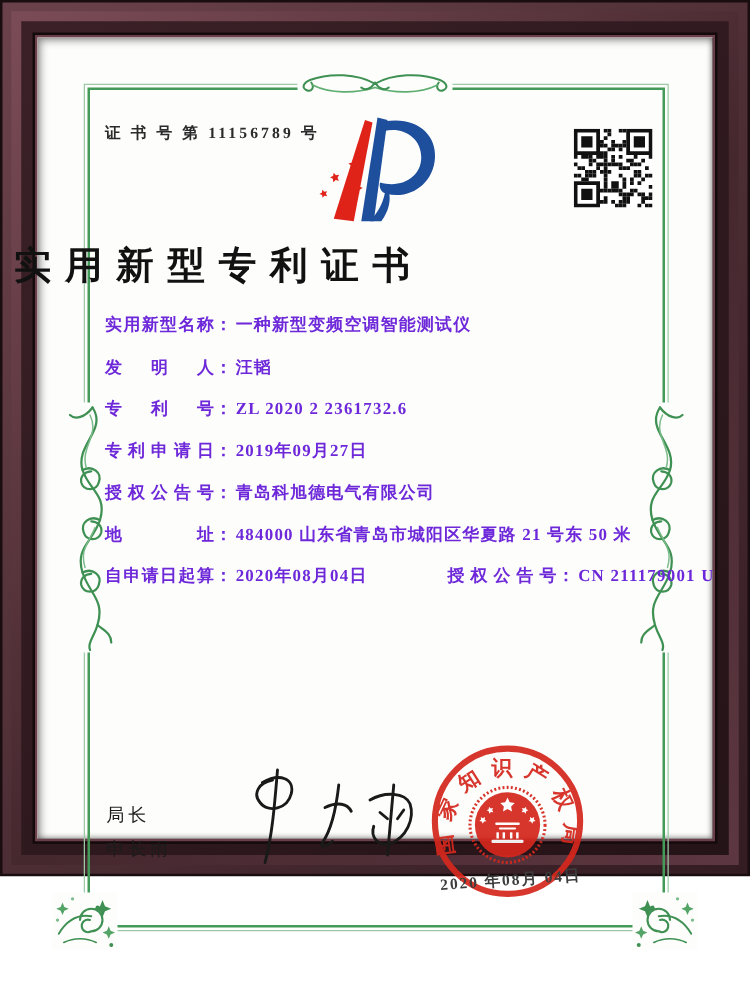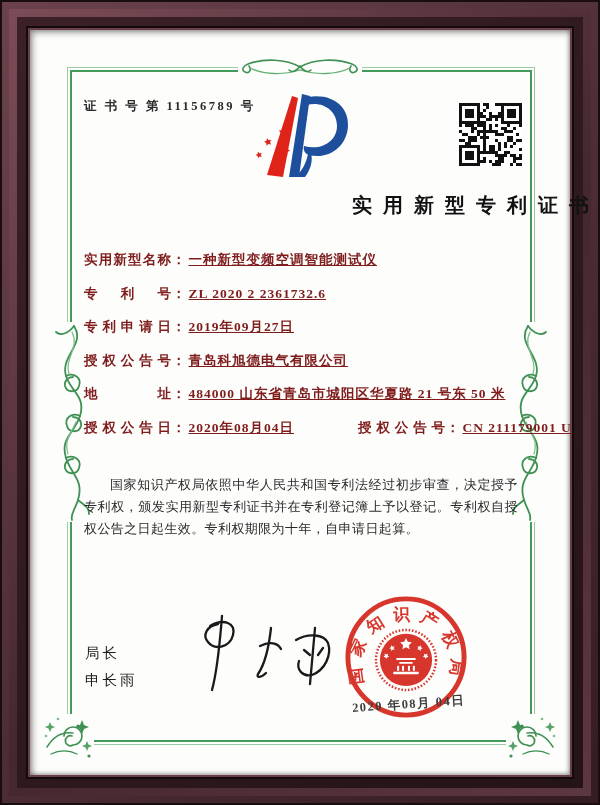--- a/index.html
+++ b/index.html
@@ -1,39 +1,39 @@
 <!DOCTYPE html>
 <html><head>
 <meta charset="utf-8">
 <style>
   html,body{margin:0;padding:0;width:600px;height:805px;overflow:hidden;background:#fff;
     font-family:"Liberation Serif","DejaVu Serif",serif;}
-  .page{position:relative;width:600px;height:805px;}
+  .page{position:relative;width:600px;height:701px;}
   
   .f{position:absolute;}
   .f1{inset:0;background:#190d10;}
   .f2{inset:2px;background:linear-gradient(135deg,#6b424b,#331c22);}
   .f3{inset:9px;background:linear-gradient(135deg,#7b4c57 0%,#45272e 55%,#5d3741 100%);}
   .f4{inset:17px;background:linear-gradient(135deg,#3b2127,#241317);}
   .f5{inset:26px;background:#140a0c;}
   .f6{inset:28px;background:#69404a;}
   .matte{position:absolute;inset:30px;background:#fdfdfc;box-shadow:inset 2px 2px 7px rgba(0,0,0,.45), inset -1px -1px 4px rgba(0,0,0,.3);}
   
   .gframe{position:absolute;left:67px;top:67px;width:466px;height:676px;border:1px solid #9ccaa6;}
   .gframe .inner{position:absolute;inset:2px;border:2px solid #449a58;}
   
   .orn{position:absolute;background:#fdfdfc;}
   .orn svg{display:block;}
   
   .certno{position:absolute;left:84px;top:98px;font-size:12.5px;letter-spacing:2.5px;color:#2b2b2b;font-weight:600;}
   .logo{position:absolute;left:252px;top:92px;width:100px;height:86px;}
   .qr{position:absolute;left:459px;top:103px;width:63px;height:63px;}
-  .title{position:absolute;left:0;top:192px;width:600px;text-align:right;font-size:20px;font-weight:bold;
+  .title{position:absolute;left:0;top:192px;width:600px;text-align:left;font-size:30px;font-weight:bold;
     letter-spacing:11px;color:#111;text-indent:11px;}
-  .fields{position:absolute;left:84px;top:250px;width:436px;color:#7f1d1d;text-decoration:underline;}
+  .fields{position:absolute;left:84px;top:250px;width:436px;color:#6d28d9;}
   .row{font-size:13.5px;font-weight:600;letter-spacing:1px;line-height:20px;margin-bottom:13.5px;white-space:nowrap;}
   .lbl{display:inline-block;width:88px;text-align:justify;text-align-last:justify;vertical-align:top;}
   .colon{display:inline-block;margin-right:2px;}
   .grant2{margin-left:64px;}
   .grant2 .lbl{width:88px;}
   .paras{position:absolute;left:84px;top:474px;width:434px;font-size:13px;line-height:21.8px;
     color:#2a2a2a;letter-spacing:.4px;text-align:justify;font-weight:500;}
   .paras p{margin:0;text-indent:2em;}
   .director{position:absolute;left:85px;top:640px;font-family:"Liberation Sans","DejaVu Sans",sans-serif;
     font-size:14.5px;color:#1c1c1c;letter-spacing:3px;line-height:27px;font-weight:400;}
@@ -287,38 +287,40 @@
       </svg>
   </div>
 
   <div class="title">实用新型专利证书</div>
 
   <div class="fields">
     <div class="row">
       <span class="lbl">实用新型名称</span><span class="colon">：</span><span class="val">一种新型变频空调智能测试仪</span>
     </div>
     <div class="row">
+      <span class="lbl">发明人</span><span class="colon">：</span><span class="val">汪韬</span>
+    </div>
+    <div class="row">
       <span class="lbl">专利号</span><span class="colon">：</span><span class="val">ZL 2020 2 2361732.6</span>
     </div>
     <div class="row">
       <span class="lbl">专利申请日</span><span class="colon">：</span><span class="val">2019年09月27日</span>
     </div>
     <div class="row">
       <span class="lbl">授权公告号</span><span class="colon">：</span><span class="val">青岛科旭德电气有限公司</span>
     </div>
     <div class="row">
       <span class="lbl">地址</span><span class="colon">：</span><span class="val">484000 山东省青岛市城阳区华夏路 21 号东 50 米</span>
     </div>
     <div class="row">
-      <span class="lbl">授权公告日</span><span class="colon">：</span><span class="val">2020年08月04日</span><span class="grant2"><span class="lbl">授权公告号</span><span class="colon">：</span><span class="val">CN 211179001 U</span></span>
+      <span class="lbl">自申请日起算</span><span class="colon">：</span><span class="val">2020年08月04日</span><span class="grant2"><span class="lbl">授权公告号</span><span class="colon">：</span><span class="val">CN 211179001 U</span></span>
     </div>
   </div>
 
   <div class="paras">
-    <p>国家知识产权局依照中华人民共和国专利法经过初步审查，决定授予专利权，颁发实用新型专利证书并在专利登记簿上予以登记。专利权自授权公告之日起生效。专利权期限为十年，自申请日起算。</p>
   </div>
 
   <div class="director">
     <div>局长</div>
     <div>申长雨</div>
   </div>
 
   <div class="sig">
     <svg width="160" height="92" viewBox="0 0 160 92" fill="none" stroke="#1a1a1a" stroke-width="2.3" stroke-linecap="round" stroke-linejoin="round">
       <path d="M28,16 C42,8 54,13 51,25 C48,37 33,41 26,32 C20,25 25,16 36,14"></path>

